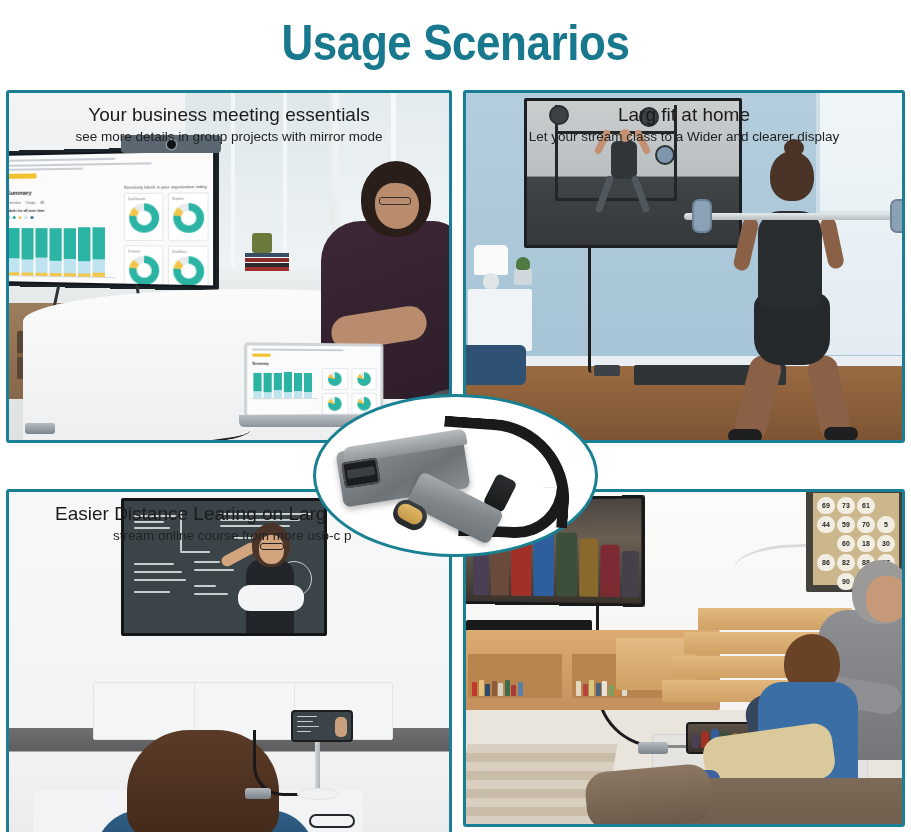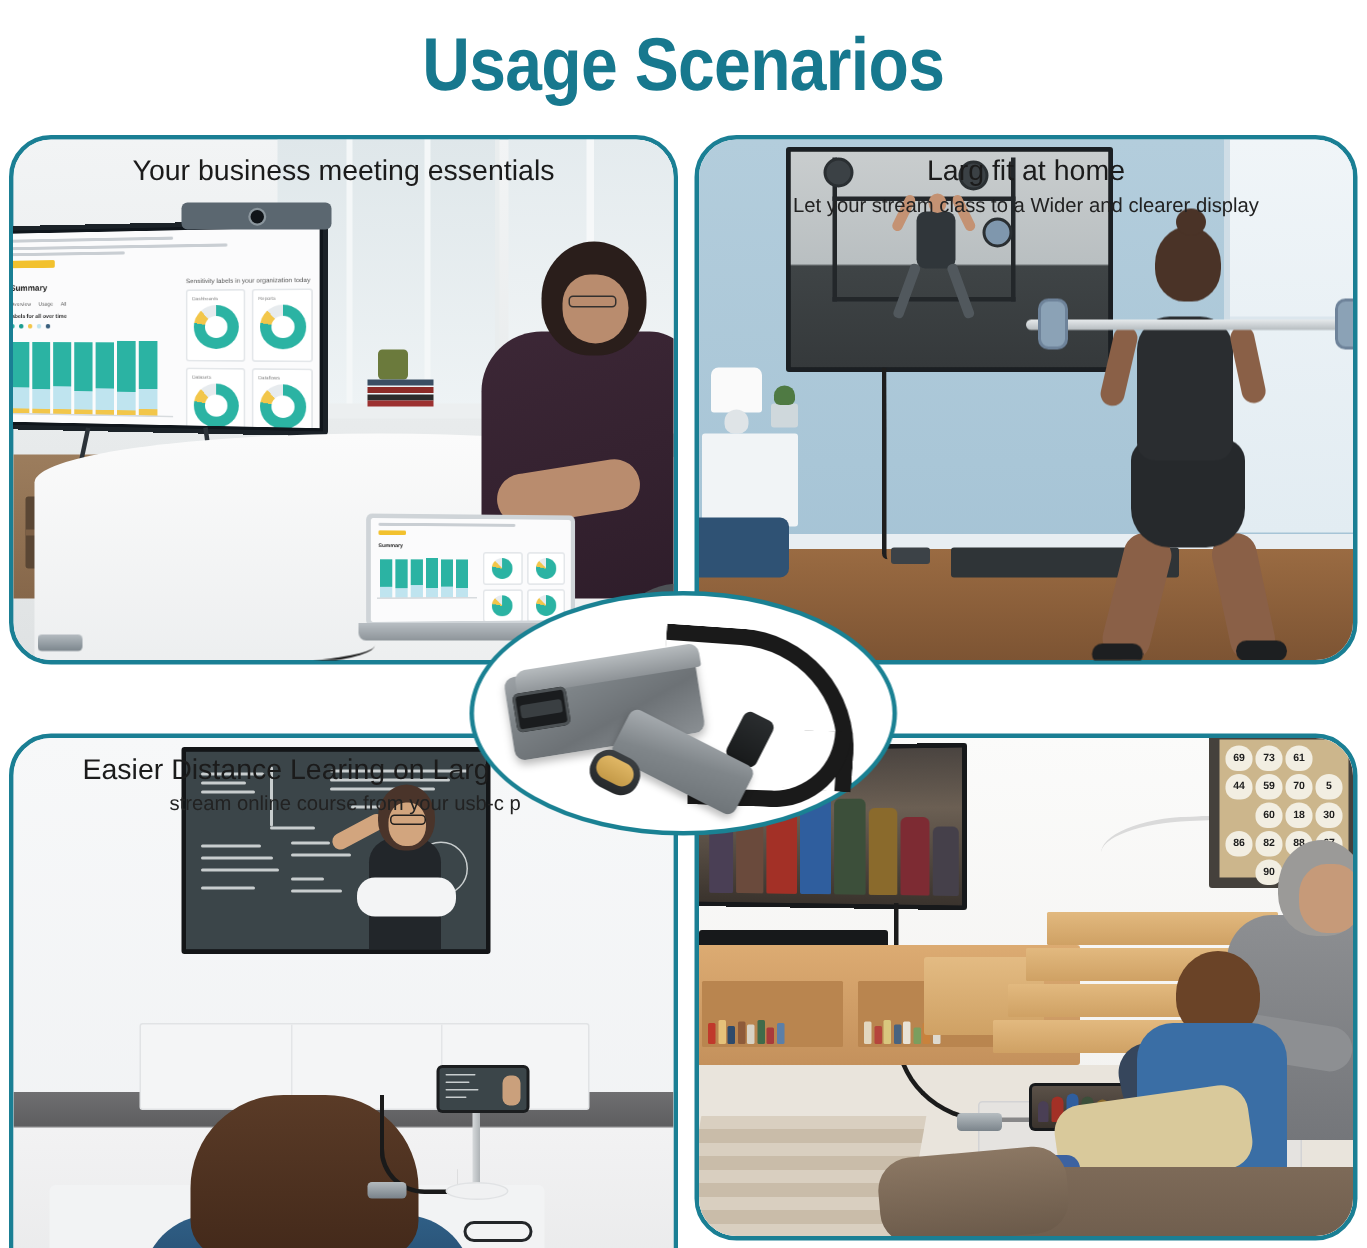--- a/index.html
+++ b/index.html
@@ -10,21 +10,21 @@
   #page-title {
     position:absolute; left:0; top:0; width:911px; height:86px;
     display:flex; align-items:center; justify-content:center;
     color:#17788e; font-size:50px; font-weight:700;
     letter-spacing:-0.5px; transform:scaleX(0.88); transform-origin:center;
     white-space:nowrap;
   }
 
   
   .panel {
-    position:absolute; border:3px solid #1a7f94; border-radius:28px;
+    position:absolute; border:3px solid #1a7f94; border-radius:3px;
     overflow:hidden; background:#eef1f3;
   }
   #panel-business { left:6px;   top:90px;  width:446px; height:353px; }
   #panel-fitness  { left:463px; top:90px;  width:442px; height:353px; }
   #panel-learning { left:6px;   top:489px; width:446px; height:404px; }
   #panel-theater  { left:463px; top:489px; width:442px; height:338px; }
 
   .scene { position:absolute; inset:0; }
 
   
@@ -521,20 +521,21 @@
         </div>
       </div>
       <div class="p1-base"></div>
     </div>
     <div class="p1-cable"></div>
     <div class="p1-plug"></div>
   </div>
 
   <div class="caption">
     <div class="head">Your business meeting essentials</div>
+    <div class="sub">see more details in group projects with mirror mode</div>
   </div>
 </div>
 
 <div class="panel" id="panel-fitness">
   <div class="scene">
     <div class="p2-wall"></div>
     <div class="p2-win"></div>
     <div class="p2-floor"></div>
     <div class="p2-base"></div>
 
@@ -636,21 +637,21 @@
         <div class="p3-chalk" style="left:4px;top:19px;width:14px;height:1px"></div>
         <div style="position:absolute;right:4px;top:5px;width:12px;height:20px;background:#caa07c;border-radius:5px"></div>
       </div>
     </div>
     <div class="p3-glasses2"></div>
 
   </div>
 
   <div class="caption">
     <div class="head">Easier Distance Learing on Larg</div>
-    <div class="sub">stream online course from your usb-c p</div>
+    <div class="sub">stream online course from more usb-c p</div>
   </div>
 </div>
 
 <div class="panel" id="panel-theater">
   <div class="scene">
     <div class="p4-wall"></div>
     <div class="p4-floor"></div>
     <div class="p4-rug"></div>
 
     <div class="p4-tv">

